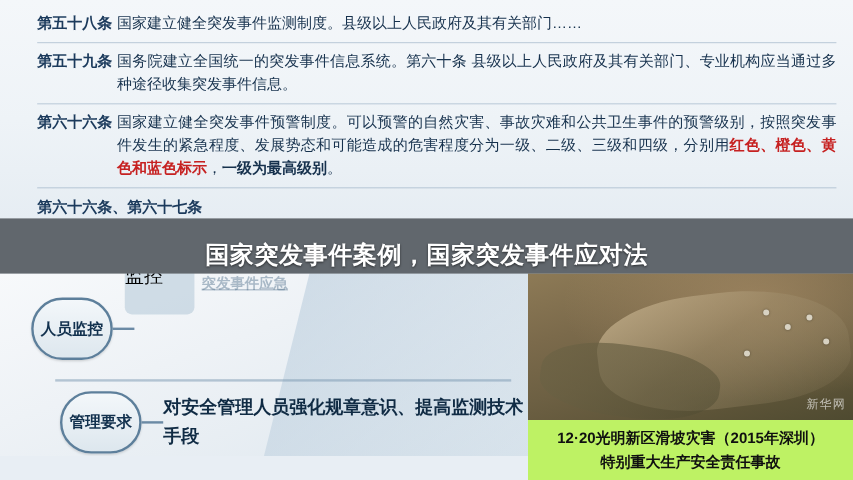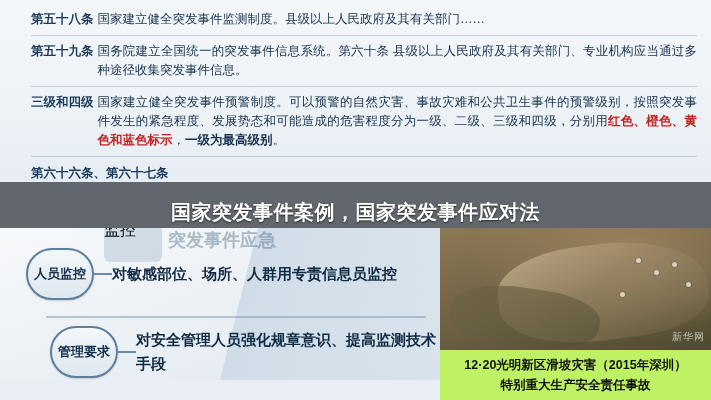--- a/index.html
+++ b/index.html
@@ -120,23 +120,24 @@
   .ghost-box {
     position: absolute;
     left: 104px; top: -8px;
     width: 58px; height: 42px;
     border-radius: 6px;
     background: rgba(150,178,200,0.38);
   }
   .ghost-text {
     position: absolute;
     left: 168px; top: 0px;
-    font-size: 18px;
+    font-size: 12px;
     color: rgba(60,95,125,0.40);
     font-weight: bold;
+    text-decoration: underline;
   }
 
   .row {
     position: absolute;
     display: flex;
     align-items: center;
   }
   .row1 { left: 26px; top: 20px; }
   .row2 { left: 50px; top: 98px; }
 
@@ -256,21 +257,21 @@
     </div>
     <div class="law-sep"></div>
 
     <div class="law-article">
       <span class="art-num">第五十九条</span>
       <span class="art-body"><span>国务院建立全国统一的突发事件信息系统。第六十条 县级以上人民政府及其有关部门、专业机构应当通过多种途径收集突发事件信息。</span></span>
     </div>
     <div class="law-sep"></div>
 
     <div class="law-article">
-      <span class="art-num">三级和四级</span>
+      <span class="art-num">第六十六条</span>
       <span class="art-body">
         <span>国家建立健全突发事件预警制度。可以预警的自然灾害、事故灾难和公共卫生事件的预警级别，按照突发事件发生的紧急程度、发展势态和可能造成的危害程度分为一级、二级、三级和四级，分别用</span><span class="em-red">红色、橙色、黄色和蓝色标示</span><span>，</span><span class="em-bold">一级为最高级别</span><span>。</span>
       </span>
     </div>
     <div class="law-sep"></div>
 
     <div class="art-last">
       <span>第六十六条、第六十七条</span>
     </div>
   </div>
@@ -286,21 +287,20 @@
       <div class="ghost-box">监控</div>
       <div class="ghost-text">突发事件应急</div>
       <div class="underline-strip"></div>
 
       <div class="row row1">
         <div class="pill">
           <span>人员</span>
           <span>监控</span>
         </div>
         <div class="connector"></div>
-        <div class="row-text">对敏感部位、场所、人群用专责信息员监控</div>
       </div>
 
       <div class="row row2">
         <div class="pill">
           <span>管理</span>
           <span>要求</span>
         </div>
         <div class="connector"></div>
         <div class="row-text">对安全管理人员强化规章意识、提高监测技术手段</div>
       </div>

